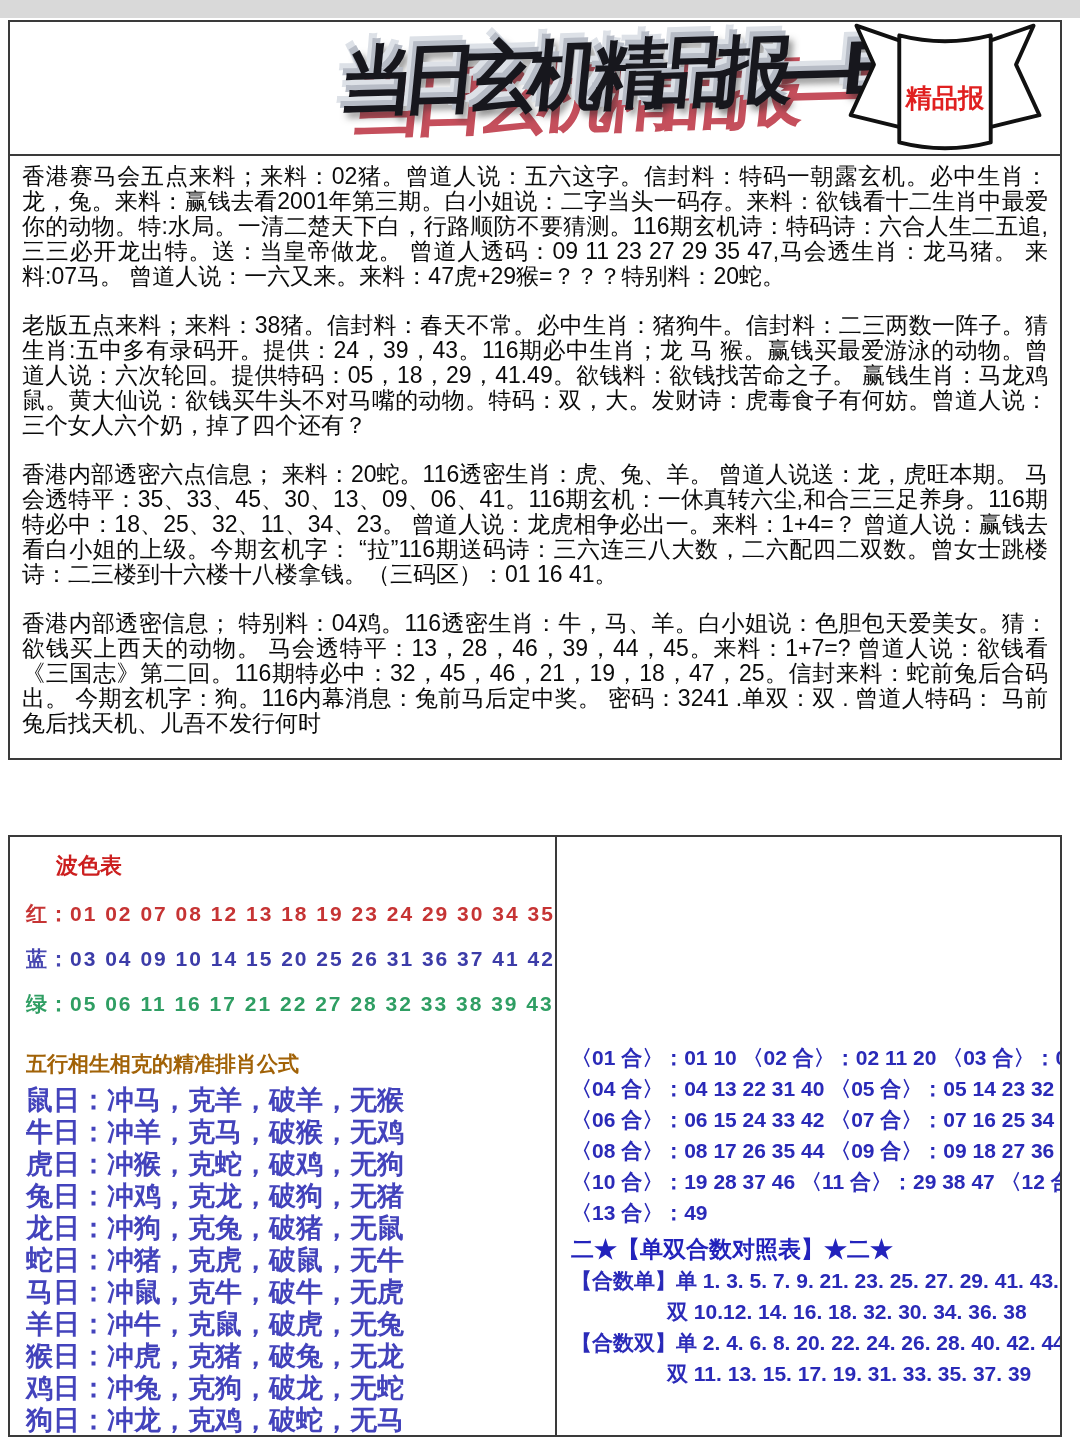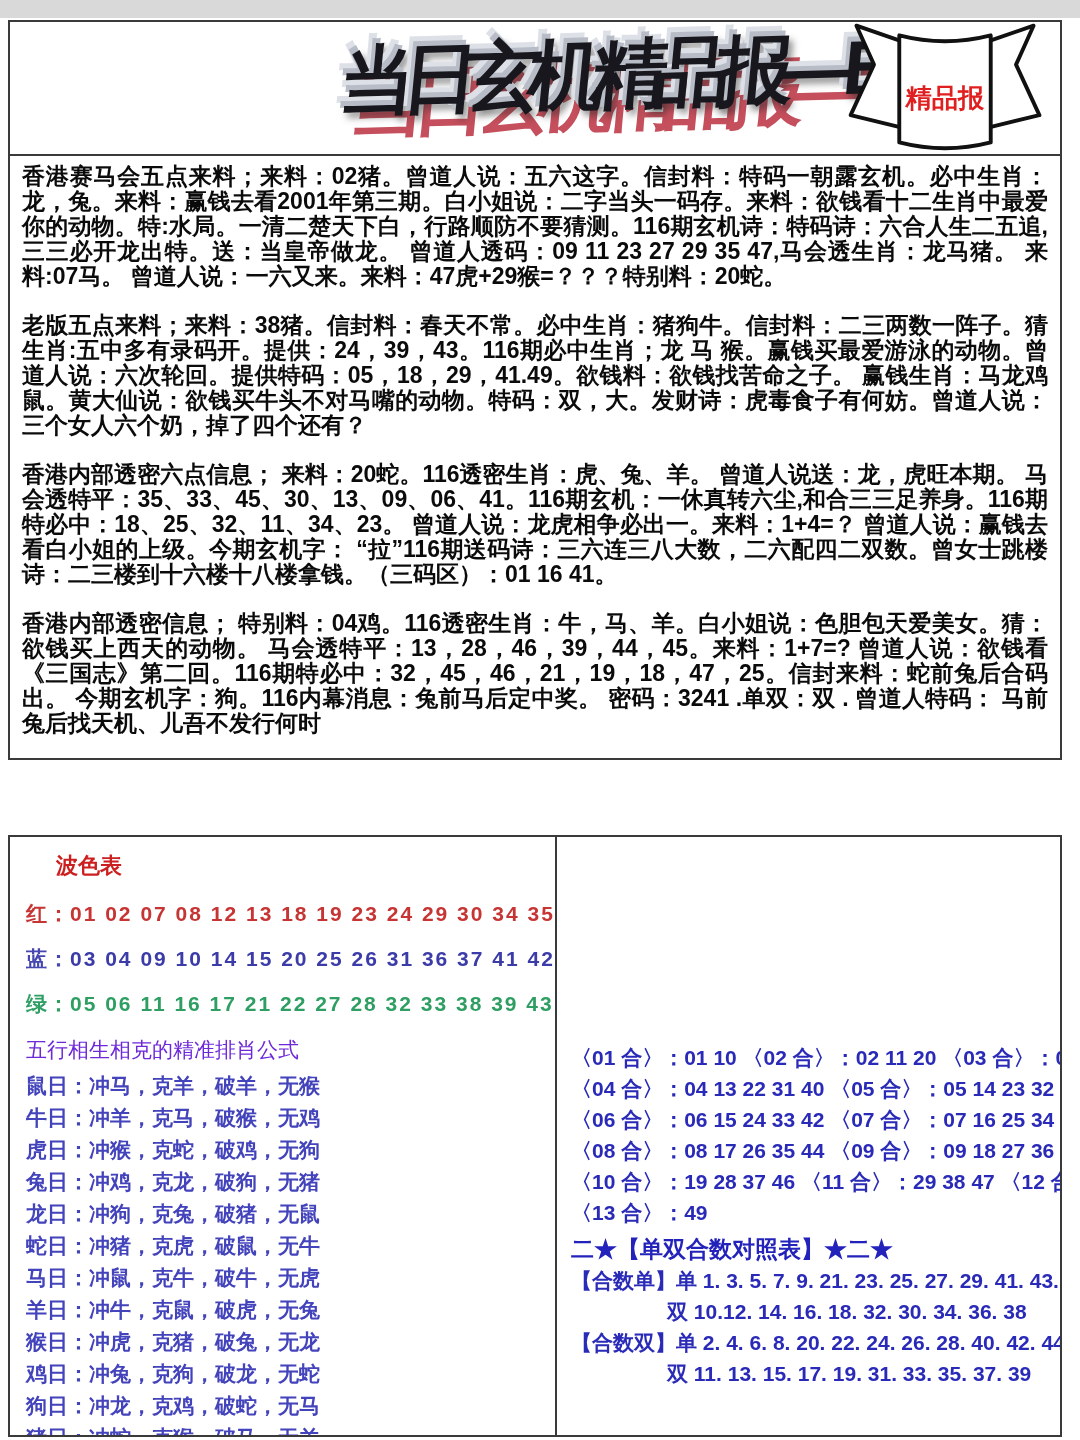--- a/index.html
+++ b/index.html
@@ -24,21 +24,21 @@
   .t-red{left:10px;top:34px;color:#c54f5c;}
   .t-main{
     left:0;top:12px;color:#17171d;
     text-shadow:-4px -5px 0 #b7bcc6,-8px -10px 0 #dde1e7,4px 5px 7px rgba(40,40,40,.55);
   }
   .banner{position:absolute;right:12px;top:-8px;width:206px;height:144px;}
   .banner text{font-family:"Liberation Sans",sans-serif;font-weight:bold;font-size:27px;}
 
   .paras{padding:8px 12px 0 12px;height:596px;overflow:hidden;box-sizing:border-box;}
   .para{
-    font-size:23px;font-weight:bold;color:#0b0b0b;line-height:25px;
+    font-size:23px;font-weight:normal;color:#0b0b0b;line-height:25px;
     text-align:justify;margin:0 0 24px 0;
   }
 
   
   .bottom-box{
     position:absolute;left:8px;top:835px;width:1054px;height:602px;
     border:2px solid #3a3a3a;background:#fff;box-sizing:border-box;display:flex;
   }
   .col-left{width:547px;border-right:2px solid #3a3a3a;box-sizing:border-box;
     padding:10px 0 0 16px;overflow:hidden;}
@@ -47,22 +47,22 @@
   .wave-title{color:#cc1f1f;font-size:22px;font-weight:bold;margin:4px 0 10px 30px;}
   .wave-row{font-size:21px;font-weight:bold;line-height:45px;white-space:nowrap;letter-spacing:1px;}
   .wave-row .nums{letter-spacing:2px;}
   .wave-red{color:#c63434;}
   .wave-blue{color:#3c3ca8;}
   .wave-green{color:#2f9e63;}
   .wave-blue .lbl{color:#4646b0;}
   .wave-green .lbl{color:#2f9e63;}
   .wave-red .lbl{color:#c63434;}
 
-  .formula-title{color:#6d28d9;font-size:21px;font-weight:normal;line-height:40px;margin-top:4px;}
-  .formula-line{color:#4343bc;font-size:21px;font-weight:bold;line-height:32px;white-space:nowrap;}
+  .formula-title{color:#a16207;font-size:21px;font-weight:bold;line-height:40px;margin-top:18px;}
+  .formula-line{color:#4343bc;font-size:27px;font-weight:bold;line-height:32px;white-space:nowrap;}
 
   .r-heading{color:#2323bc;font-size:23px;font-weight:bold;line-height:31px;white-space:nowrap;}
   .r-row{color:#2a2ab8;font-size:21px;font-weight:bold;line-height:31px;white-space:nowrap;}
   .r-row.indent{padding-left:96px;}
   .gap8{height:6px;}
 </style>
 </head>
 <body>
 
 <div class="top-strip"></div>

